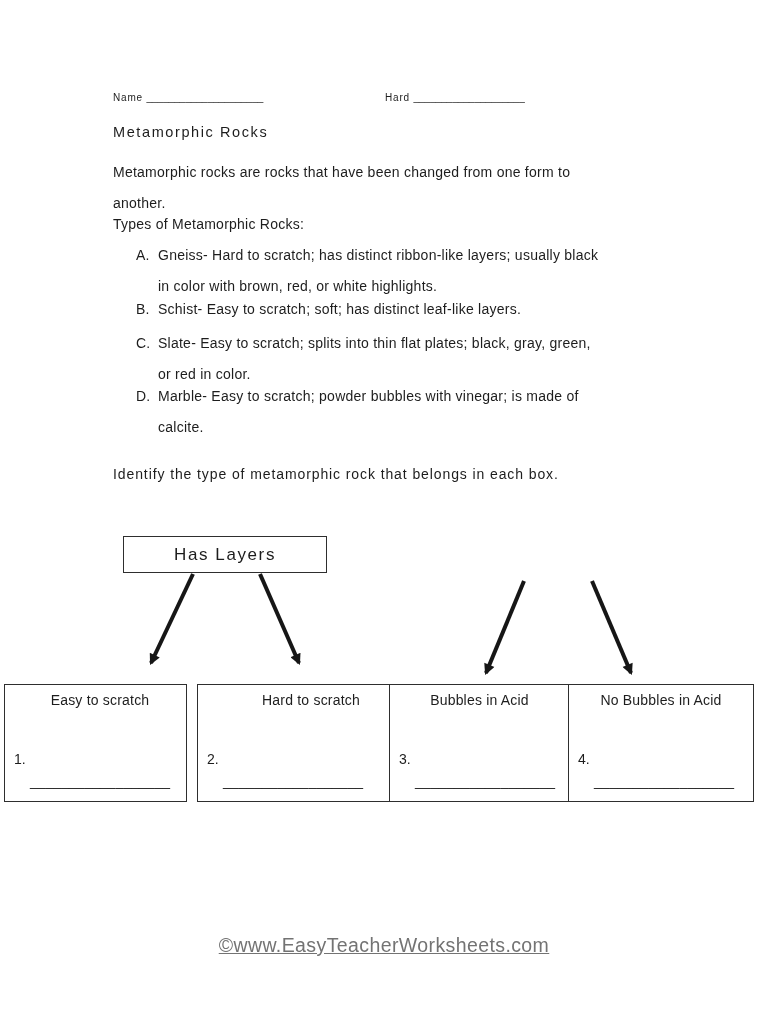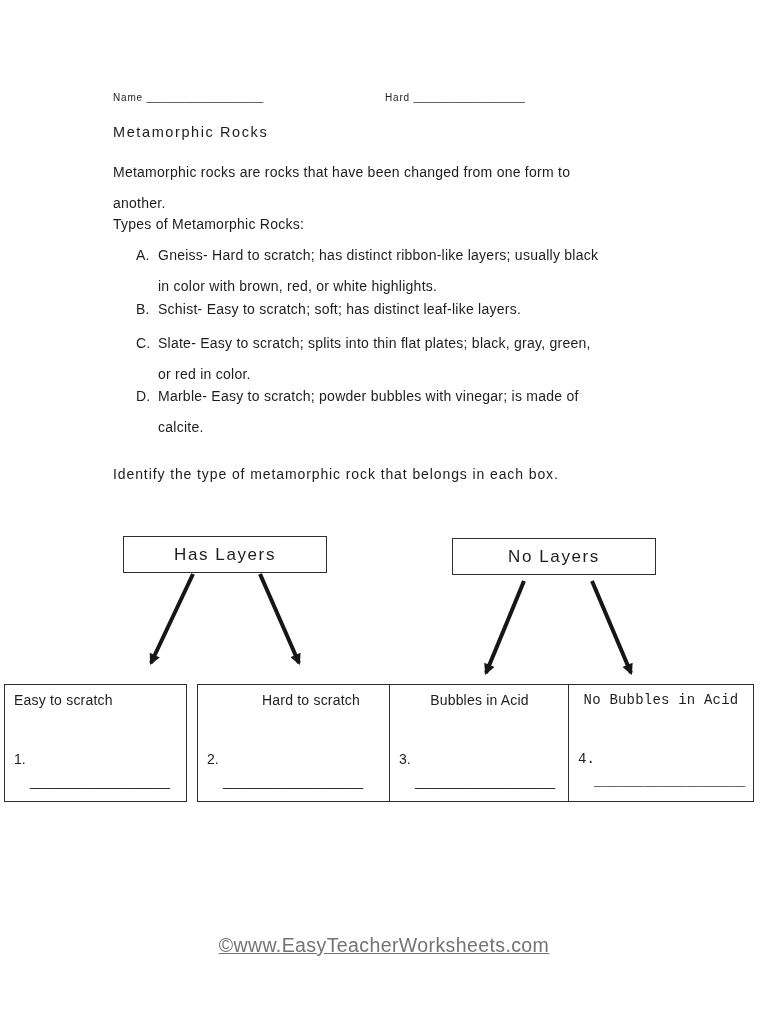--- a/index.html
+++ b/index.html
@@ -39,27 +39,27 @@
   .cat-box.has{left:123px;top:536px;}
   .cat-box.no{left:452px;top:538px;}
   .arrows{left:0;top:570px;}
   .answer-box{
     border:1.5px solid #2e2e2e;
     box-sizing:border-box;
     top:684px;height:118px;
     background:#fff;
   }
   .answer-box .hdr{margin-top:7px;font-size:14px;letter-spacing:0.2px;text-align:center;}
-  .answer-box.first .hdr{text-align:left;padding-left:9px;}
+  .answer-box.first .hdr{text-align:center;padding-left:9px;}
   .answer-box .num{position:absolute;left:9px;top:66px;font-size:14px;}
   .answer-box .line{position:absolute;left:9px;top:88px;font-size:14px;letter-spacing:0;margin-left:16px;}
   .box-1{left:4px;width:183px;}
   .box-2{left:197px;width:228px;}
   .box-3{left:389px;width:181px;}
-  .box-4{left:568px;width:186px;font-family:Liberation Mono, monospace;}
+  .box-4{left:568px;width:186px;}
   .footer{
     top:934px;left:0;width:768px;text-align:center;
     font-size:19.5px;letter-spacing:0.4px;
   }
   .footer a{color:#737373;text-decoration:underline;cursor:pointer;}
 </style>
 </head>
 <body>
 
 <div class="page">
@@ -95,23 +95,20 @@
     <span class="marker">D.</span>
     <span class="desc pre">Marble- Easy to scratch; powder bubbles with vinegar; is made of
 calcite.</span>
   </div>
 
   <div class="abs cat-box has">
     <span>Has Layers</span>
   </div>
 
   <div class="abs instruction">Identify the type of metamorphic rock that belongs in each box.</div>
-  <div class="abs cat-box no">
-    <span>No Layers</span>
-  </div>
 
   <svg class="abs arrows" width="768" height="114" viewBox="0 0 768 114">
     <defs>
       <marker id="ah" viewBox="0 0 10 10" refX="8" refY="5" markerWidth="13" markerHeight="11" orient="auto" markerUnits="userSpaceOnUse">
         <path d="M0,0 L10,5 L0,10 z" fill="#161616"></path>
       </marker>
     </defs>
     <line x1="193" y1="4" x2="151" y2="93" stroke="#161616" stroke-width="4" marker-end="url(#ah)"></line>
     <line x1="260" y1="4" x2="299" y2="93" stroke="#161616" stroke-width="4" marker-end="url(#ah)"></line>
     <line x1="524" y1="11" x2="486" y2="103" stroke="#161616" stroke-width="4" marker-end="url(#ah)"></line>

